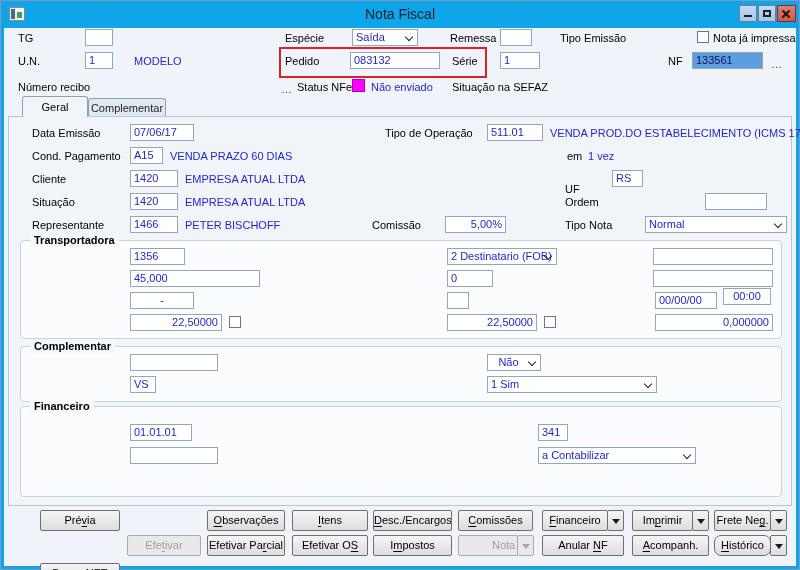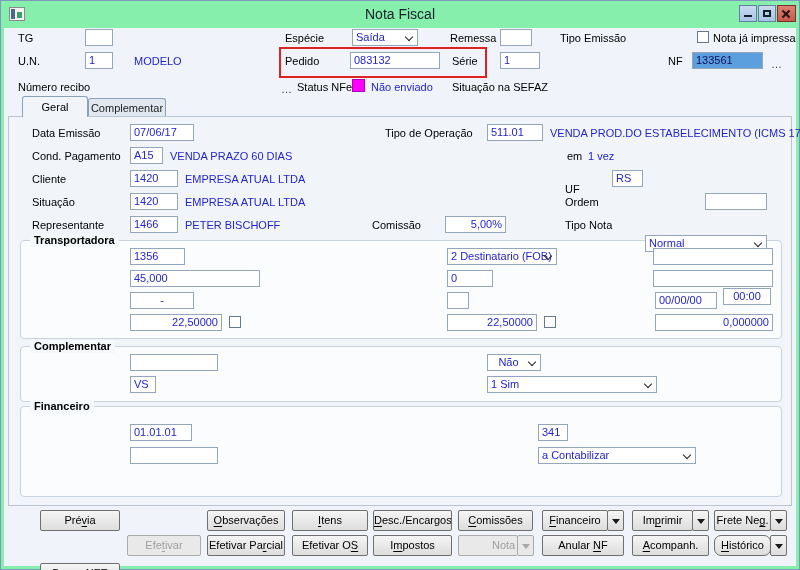--- a/index.html
+++ b/index.html
@@ -1,19 +1,19 @@
 <!DOCTYPE html>
 <html><head>
 <meta charset="utf-8">
 <style>
   html,body { margin:0; padding:0; background:#d8d8d8; }
   * { box-sizing:border-box; }
   #win {
     position:relative; width:800px; height:570px;
-    background:#86efac;
+    background:#0ea5e9;
     box-shadow: inset 0 0 0 1px #7d9abc;
     font-family:"Liberation Sans", sans-serif;
     overflow:hidden;
   }
   .client { position:absolute; left:4px; top:28px; width:792px; height:538px; background:#f0f4fa; }
   .titlebar-text { position:absolute; top:6px; left:0; width:100%; text-align:center; font-size:14px; color:#17202b; }
   .winicon { position:absolute; left:9px; top:7px; width:16px; height:14px; background:#f2f2f0; border:1px solid #8a8a88; }
   .winicon .bar { position:absolute; left:1px; top:1px; width:4px; height:10px; background:#4a6a8c; }
   .winicon .grn { position:absolute; left:7px; top:4px; width:5px; height:6px; background:#3f9e62; }
   .wbtn { position:absolute; top:5px; width:18px; height:17px; border:1px solid #62809f; background:linear-gradient(#c7daf0,#a9c5e3); }
@@ -146,21 +146,21 @@
   <div class="ds" style="left:185px;top:196px;">EMPRESA ATUAL LTDA</div>
   <div class="lb" style="left:565px;top:196px;">Ordem</div>
   <div class="bx zi" style="left:705px;top:193px;width:62px;"></div>
 
   <div class="lb" style="left:32px;top:219px;">Representante</div>
   <div class="bx zi" style="left:130px;top:216px;width:48px;">1466</div>
   <div class="ds" style="left:185px;top:219px;">PETER BISCHOFF</div>
   <div class="lb" style="left:372px;top:219px;">Comissão</div>
   <div class="bx ra zi" style="left:445px;top:216px;width:61px;">5,00%</div>
   <div class="lb" style="left:565px;top:219px;">Tipo Nota</div>
-  <div class="bx combo zi" style="left:645px;top:216px;width:122px;margin-top:19px;"><span>Normal</span><span class="chev"></span></div>
+  <div class="bx combo zi" style="left:645px;top:216px;width:142px;"><span>Normal</span><span class="chev"></span></div>
 
   <div class="grp" style="top:240px;height:99px;">
     <div class="legend">Transportadora</div>
   </div>
   <div class="lb" style="left:28px;top:251px;">Transportadora</div>
   <div class="bx zi" style="left:130px;top:248px;width:55px;">1356</div>
   <div class="ds" style="left:195px;top:251px;">TRANSPORTADORA RÁPIDA LTDA</div>
   <div class="lb" style="left:385px;top:251px;">Frete</div>
   <div class="bx combo zi" style="left:447px;top:248px;width:110px;"><span>2 Destinatario (FOB)</span><span class="chev"></span></div>
   <div class="lb" style="left:568px;top:251px;">Marca</div>

